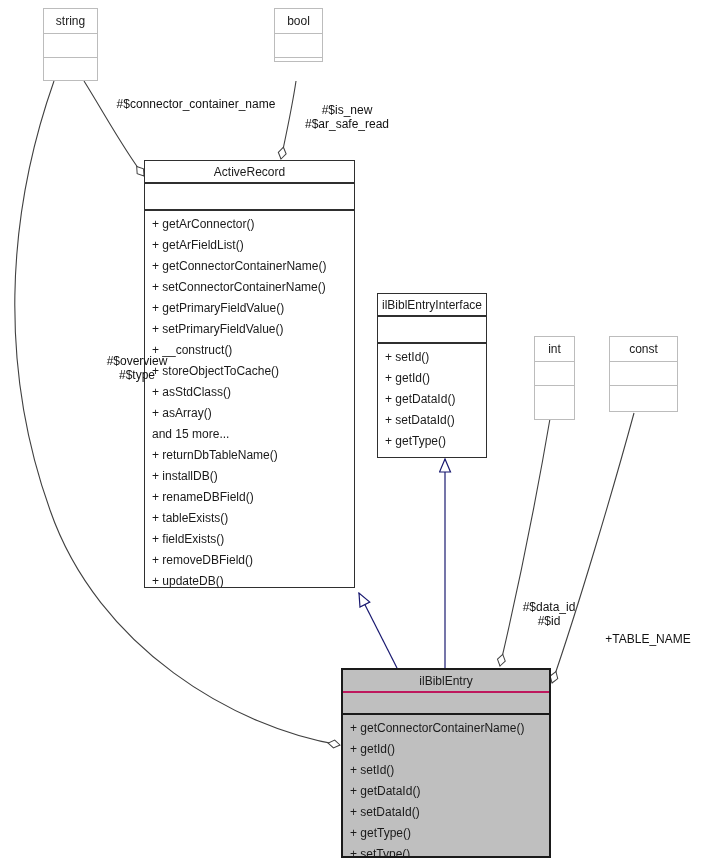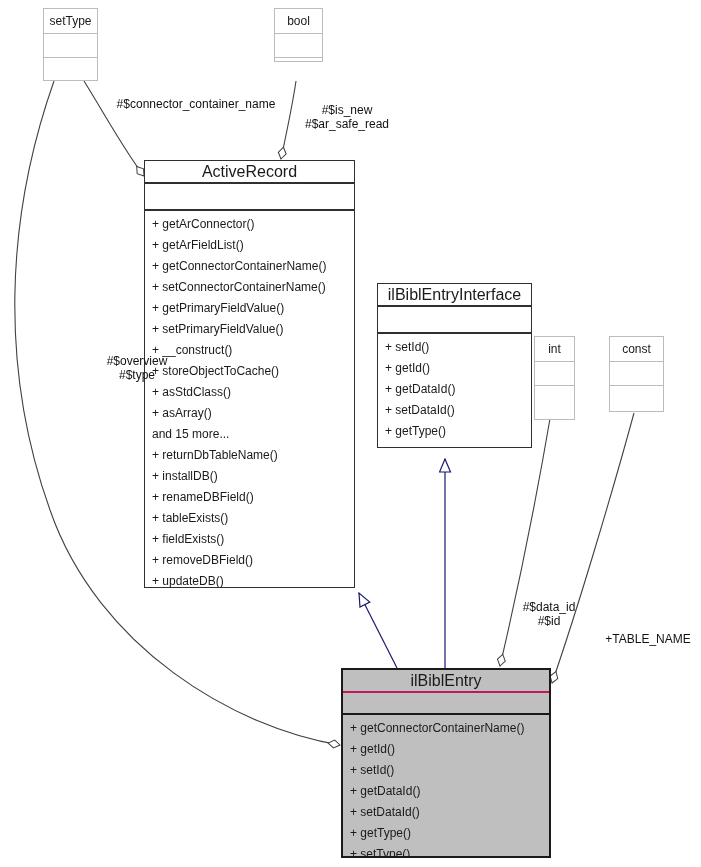--- a/index.html
+++ b/index.html
@@ -22,21 +22,21 @@
   .plain-box .p-row{border-bottom:1px solid #bcbcbc;height:23px;flex:0 0 auto;}
   .plain-box .p-row:last-child{border-bottom:none;flex:1 1 auto;}
 
   
   .class-box{
     position:absolute;border:1px solid #2f2f2f;background:#ffffff;
     display:flex;flex-direction:column;box-sizing:border-box;
   }
   .class-box .c-title{
     border-bottom:2px solid #2f2f2f;display:flex;align-items:center;justify-content:center;
-    font-size:16px;flex:0 0 auto;
+    font-size:12px;flex:0 0 auto;
   }
   .class-box .c-attrs{border-bottom:2px solid #2f2f2f;flex:0 0 auto;}
   .class-box .c-methods{
     flex:1 1 auto;font-size:12px;line-height:21px;padding:3px 0 0 7px;
     white-space:pre-line;overflow:hidden;
   }
   .highlight{background:#bfbfbf;border:2px solid #1a1a1a;}
   .highlight .c-title{border-bottom:2px solid #be185d;}
   .highlight .c-attrs{border-bottom:2px solid #1a1a1a;}
 
@@ -70,38 +70,38 @@
     <path d="M551,413 C537,495 519,585 500,666" fill="none" stroke="#404040" stroke-width="1.1" marker-end="url(#diamondGray)"></path>
 
     <path d="M634,413 C613,490 578,608 552,683" fill="none" stroke="#404040" stroke-width="1.1" marker-end="url(#diamondGray)"></path>
 
     <path d="M397,668 L359,593" fill="none" stroke="#191970" stroke-width="1.2" marker-end="url(#triBlue)"></path>
 
     <path d="M445,668 L445,459" fill="none" stroke="#191970" stroke-width="1.2" marker-end="url(#triBlue)"></path>
   </svg>
 
   <div class="plain-box" style="left:43px;top:8px;width:55px;height:73px;">
-    <div class="p-title">setType</div>
+    <div class="p-title">string</div>
     <div class="p-row"></div>
     <div class="p-row"></div>
   </div>
 
   <div class="plain-box" style="left:274px;top:8px;width:49px;height:54px;">
     <div class="p-title">bool</div>
     <div class="p-row"></div>
     <div class="p-row"></div>
   </div>
 
   <div class="plain-box" style="left:534px;top:336px;width:41px;height:84px;">
     <div class="p-title">int</div>
     <div class="p-row"></div>
     <div class="p-row"></div>
   </div>
 
-  <div class="plain-box" style="left:609px;top:336px;width:55px;height:76px;">
+  <div class="plain-box" style="left:609px;top:336px;width:69px;height:76px;">
     <div class="p-title">const</div>
     <div class="p-row"></div>
     <div class="p-row"></div>
   </div>
 
   <div class="class-box" style="left:144px;top:160px;width:211px;height:428px;">
     <div class="c-title" style="height:21px;">ActiveRecord</div>
     <div class="c-attrs" style="height:25px;"></div>
     <div class="c-methods">+ getArConnector()
 + getArFieldList()
@@ -123,21 +123,21 @@
 + updateDB()
 + resetDB()
 + truncateDB()
 + flushDB()
 and 23 more...
 # installDatabase()
 # getCalledClass()
 # fromCamelCase()</div>
   </div>
 
-  <div class="class-box" style="left:377px;top:283px;width:155px;height:165px;">
+  <div class="class-box" style="left:377px;top:293px;width:110px;height:165px;">
     <div class="c-title" style="height:21px;">ilBiblEntryInterface</div>
     <div class="c-attrs" style="height:25px;"></div>
     <div class="c-methods">+ setId()
 + getId()
 + getDataId()
 + setDataId()
 + getType()
 + setType()
 + getOverview()</div>
   </div>

